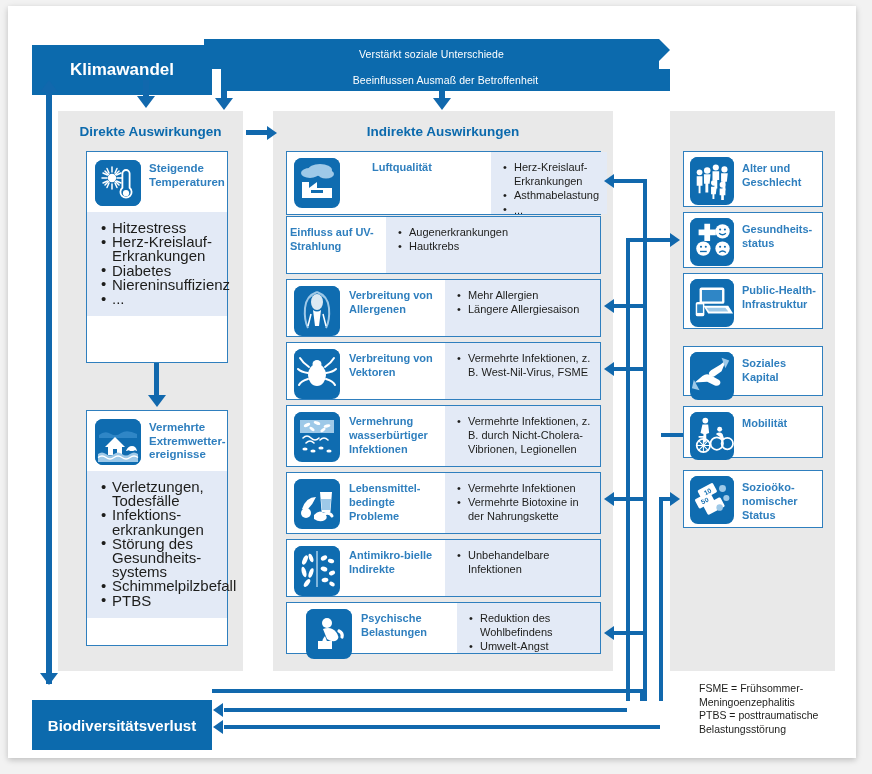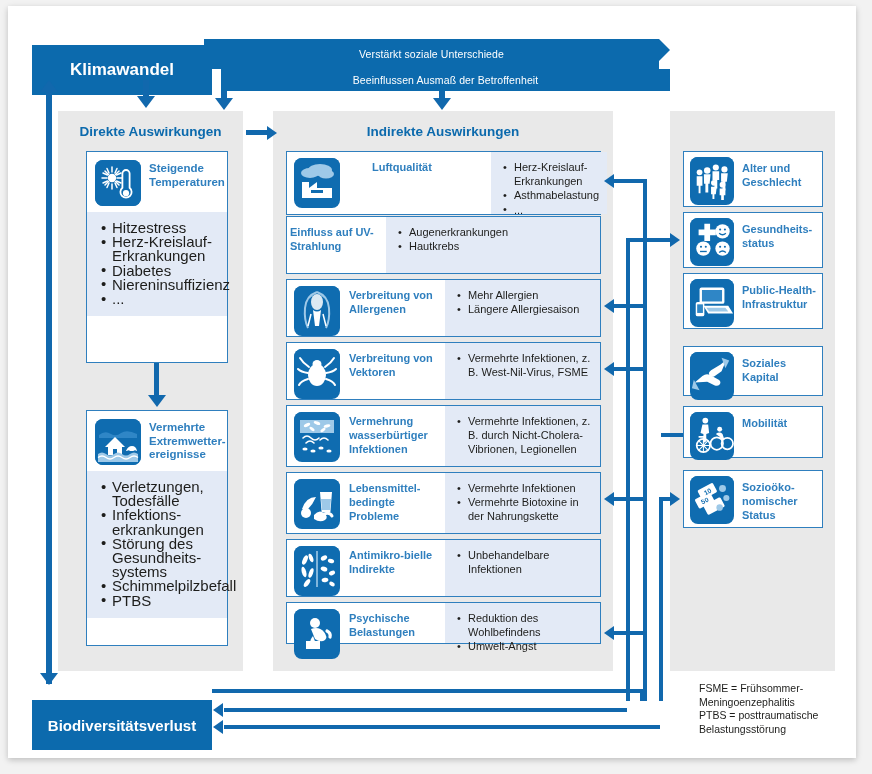--- a/index.html
+++ b/index.html
@@ -345,21 +345,21 @@
       </span>
     </span>
     <span class="irow-title">Antimikro-bielle Indirekte</span>
     <span class="irow-list">
       <ul>
         <li>Unbehandelbare Infektionen</li>
       </ul>
     </span>
   </div>
 
-  <div class="abs irow" style="left:278px;top:596px;width:315px;height:42px;">
+  <div class="abs irow" style="left:278px;top:596px;width:315px;height:52px;padding-left:12px;">
     <span class="irow-icon">
       <span class="tile">
         <svg width="46" height="46" viewBox="0 0 46 46">
           <rect width="46" height="46" rx="8" fill="#0f6cb0"></rect>
           <circle cx="21" cy="14" r="5" fill="#ffffff"></circle>
           <path d="M17 20 q8 -3 13 3 q4 5 1 8 q-4 3 -10 -1 z" fill="#ffffff"></path>
           <path d="M33 22 q4 2 3 6" stroke="#ffffff" stroke-width="3.2" fill="none" stroke-linecap="round"></path>
           <path d="M19 27 q-3 3 -3 8 h6 z" fill="#ffffff"></path>
           <rect x="12" y="32" width="14" height="8" fill="#ffffff"></rect>
         </svg>

